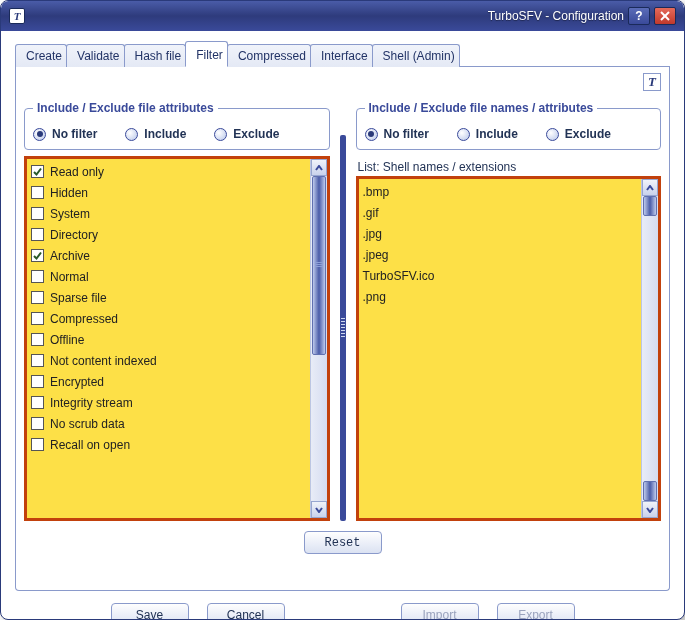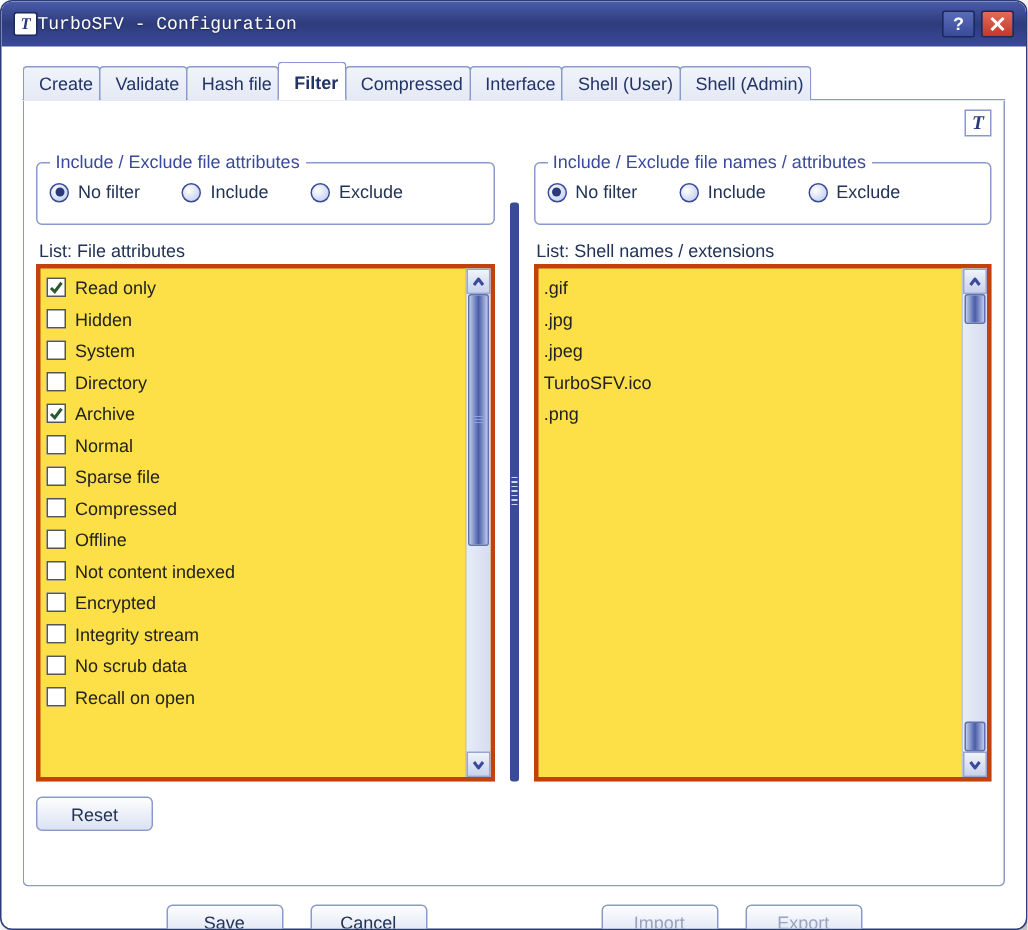--- a/index.html
+++ b/index.html
@@ -7,42 +7,42 @@
   .window {
     width: 685px; height: 620px; position: relative;
     background: #fff; border: 1px solid #2a3a7a; border-radius: 8px; margin: 0; overflow: hidden;
     box-shadow: 4px 4px 8px rgba(0,0,0,0.3);
   }
   .titlebar {
     height: 30px; background: linear-gradient(to bottom, #4a5ca8 0%, #2e3b7c 50%, #3a4a9a 100%);
     color: #fff; display: flex; align-items: center; padding: 0 8px; border-top-left-radius: 7px; border-top-right-radius: 7px;
   }
   .titlebar .app-icon { width: 16px; height: 16px; background: #fff; border:1px solid #1a2a5a; border-radius:2px; display:flex; align-items:center; justify-content:center; color:#2a3a7a; font-style:italic; font-weight:bold; font-size:11px; font-family: 'Times New Roman', serif;}
-  .titlebar .title-text { flex: 1; text-align: left; font-size: 12px; text-shadow: 0 1px 1px rgba(0,0,0,0.4); font-family: Liberation Mono, monospace;}
+  .titlebar .title-text { flex: 1; text-align: right; font-size: 12px; text-shadow: 0 1px 1px rgba(0,0,0,0.4);}
   .titlebar .win-btn { width: 22px; height: 18px; margin-left: 4px; border-radius: 2px; display:flex; align-items:center; justify-content:center; cursor: default; border:1px solid #1a2a5a;}
   .btn-help { background: linear-gradient(to bottom, #5a6cb8, #3a4a9a); color:#fff; font-weight:bold;}
   .btn-close { background: linear-gradient(to bottom, #e56a5a, #c0392b); color:#fff; font-weight:bold;}
   .btn-close svg line { stroke:#fff; stroke-width:2;}
   
   .client { padding: 10px 14px 14px 14px; }
   
   .tabs { display:flex; align-items:flex-end; border-bottom:1px solid #8a9acb; height: 26px; }
   .tab { padding: 4px 4px 4px 10px; border:1px solid #8a9acb; border-bottom:none; margin-right:-1px; background: linear-gradient(to bottom, #f0f3fa, #e4e9f5); color:#223366; cursor: default; border-top-left-radius:3px; border-top-right-radius:3px; position:relative; top:1px; white-space:nowrap;}
-  .tab.active { background:#fff; padding-top:6px; top:1px; z-index:2; border-bottom:1px solid #fff;font-weight:bold;}
+  .tab.active { background:#fff; padding-top:6px; top:1px; z-index:2; border-bottom:1px solid #fff;}
   
   .panel-body { border:1px solid #8a9acb; border-top:none; background:#fff; padding: 8px; border-bottom-left-radius:4px; border-bottom-right-radius:4px; height: 524px; position:relative;}
   
   .t-mark { position:absolute; top:6px; right:8px; width:18px; height:18px; border:1px solid #8a9acb; background:#fff; display:flex; align-items:center; justify-content:center; font-style:italic; font-weight:bold; color:#2a3a7a; font-family:'Times New Roman', serif; font-size:13px;}
   
   .columns { display:flex; gap:10px; margin-top: 26px; height: 420px;}
   .col { flex:1; display:flex; flex-direction:column; }
   
-  fieldset.group { border:1px solid #8a9acb; border-radius:4px; padding: 6px 8px 8px 8px; margin:0 0 6px 0;}
+  fieldset.group { border:1px solid #8a9acb; border-radius:4px; padding: 6px 8px 8px 8px; margin:0 0 6px 0;font-weight:bold;}
   fieldset.group legend { color:#3a4a9a; padding: 0 4px; font-size:12px;}
-  .radio-row { display:flex; gap: 28px; align-items:flex-start; height: 20px;}
+  .radio-row { display:flex; gap: 28px; align-items:flex-end; height: 20px;}
   .radio-opt { display:flex; align-items:center; gap:6px; color:#223355; cursor: default;}
   .radio-dot { width:13px; height:13px; border-radius:50%; border:1px solid #3a4a9a; background: radial-gradient(circle at 35% 35%, #fff 0%, #cdd7f0 70%); display:flex; align-items:center; justify-content:center;}
   .radio-dot.checked::after { content:''; width:6px; height:6px; border-radius:50%; background:#2a3a7a;}
   
   .list-label { color:#223355; margin: 4px 0 2px 2px;}
   
   .listbox-wrap { flex:1; display:flex; border:3px solid #c2410c; background:#fde047; min-height:0;gap:16px;}
   .listbox { flex:1; overflow-y: hidden; padding:2px 4px;}
   .listbox .row { display:flex; align-items:center; height:21px; gap:6px; color:#222; white-space:nowrap;}
   .chk { width:13px; height:13px; border:1px solid #555; background:#fff; display:inline-flex; align-items:center; justify-content:center; flex-shrink:0;}
@@ -53,21 +53,21 @@
   .sb-track { flex:1; position:relative;}
   .sb-thumb { position:absolute; left:1px; right:1px; top:0; height:55%; background: linear-gradient(to right, #becaec, #4a5ca8, #becaec); border:1px solid #6070b0; border-radius:2px;}
   .sb-thumb.small { height: 20px; }
   .sb-thumb.small.top { top:0; }
   .sb-thumb.small.bottom { top:auto; bottom:0; }
   .sb-thumb.grip::after { content:''; position:absolute; left:50%; top:50%; width:8px; height:6px; transform:translate(-50%,-50%); background: repeating-linear-gradient(to bottom, #8ea0d8 0 1px, transparent 1px 2px);}
   
   .splitter { width:6px; background: #3a4a9a; border-radius:2px; margin: 34px 0 0 0; display:flex; align-items:center; justify-content:center; cursor: col-resize;}
   .splitter::after { content:''; width:4px; height:20px; background: repeating-linear-gradient(to bottom, #cdd7f0 0 1px, transparent 1px 3px);}
   
-  .reset-row { display:flex; justify-content:flex-start; margin-top: 10px;}
+  .reset-row { display:flex; justify-content:center; margin-top: 10px; font-family: Liberation Mono, monospace;}
   .btn { min-width: 78px; height: 23px; padding: 0 12px; border:1px solid #8a9acb; border-radius:4px; background: linear-gradient(to bottom, #fefefe 0%, #eef1f9 45%, #dbe2f2 100%); color:#223355; display:inline-flex; align-items:center; justify-content:center; cursor: default;}
   .btn.disabled { color:#9aa3bd; }
   
   .bottom-bar { display:flex; gap: 18px; justify-content:center; margin-top: 12px;}
 </style>
 </head>
 <body>
 
 <div class="window">
   <div class="titlebar">
@@ -83,21 +83,20 @@
   </div>
 
   <div class="client">
     <div class="tabs" id="tabs">
         <div class="tab">Create</div>
         <div class="tab">Validate</div>
         <div class="tab">Hash file</div>
         <div class="tab active">Filter</div>
         <div class="tab">Compressed</div>
         <div class="tab">Interface</div>
-        <div class="tab">Shell (User)</div>
         <div class="tab">Shell (Admin)</div>
       </div>
 
     <div class="panel-body">
       <span class="t-mark">T</span>
 
       <div class="columns">
 
         <div class="col">
           <fieldset class="group">
@@ -110,21 +109,20 @@
                 <div class="radio-opt">
                   <span class="radio-dot"></span>
                   <span>Include</span>
                 </div>
                 <div class="radio-opt">
                   <span class="radio-dot"></span>
                   <span>Exclude</span>
                 </div>
               </div>
           </fieldset>
-          <div class="list-label">List: File attributes</div>
           <div class="listbox-wrap">
             <div class="listbox" id="list-left">
                 <div class="row">
                   <span class="chk checked">
                     <svg width="11" height="11">
                       <polyline points="2,6 4.5,8.5 9,2.5"></polyline>
                     </svg>
                   </span>
                   <span>Read only</span>
                 </div>
@@ -219,20 +217,21 @@
                 </div>
                 <div class="radio-opt">
                   <span class="radio-dot"></span>
                   <span>Exclude</span>
                 </div>
               </div>
           </fieldset>
           <div class="list-label">List: Shell names / extensions</div>
           <div class="listbox-wrap">
             <div class="listbox" id="list-right">
+                <div class="row">.bmp</div>
                 <div class="row">.gif</div>
                 <div class="row">.jpg</div>
                 <div class="row">.jpeg</div>
                 <div class="row">TurboSFV.ico</div>
                 <div class="row">.png</div>
               </div>
             <div class="scrollbar">
               <div class="sb-btn">
                   <svg width="8" height="6">
                     <polyline points="1,5 4,1 7,5"></polyline>

